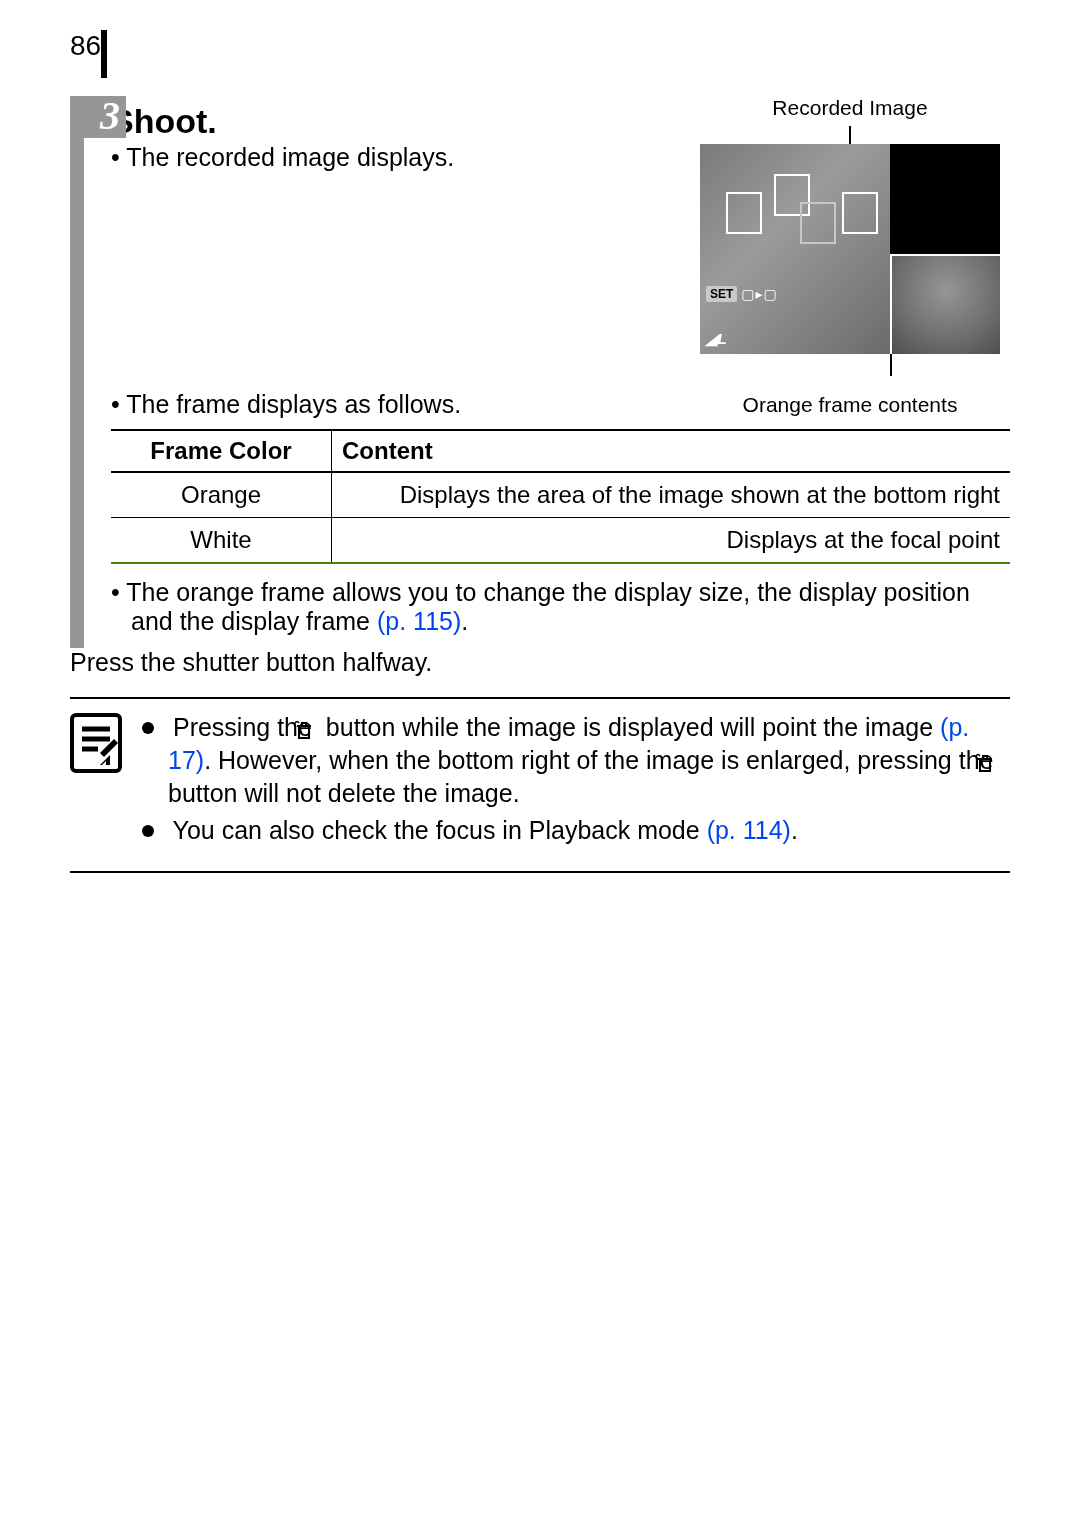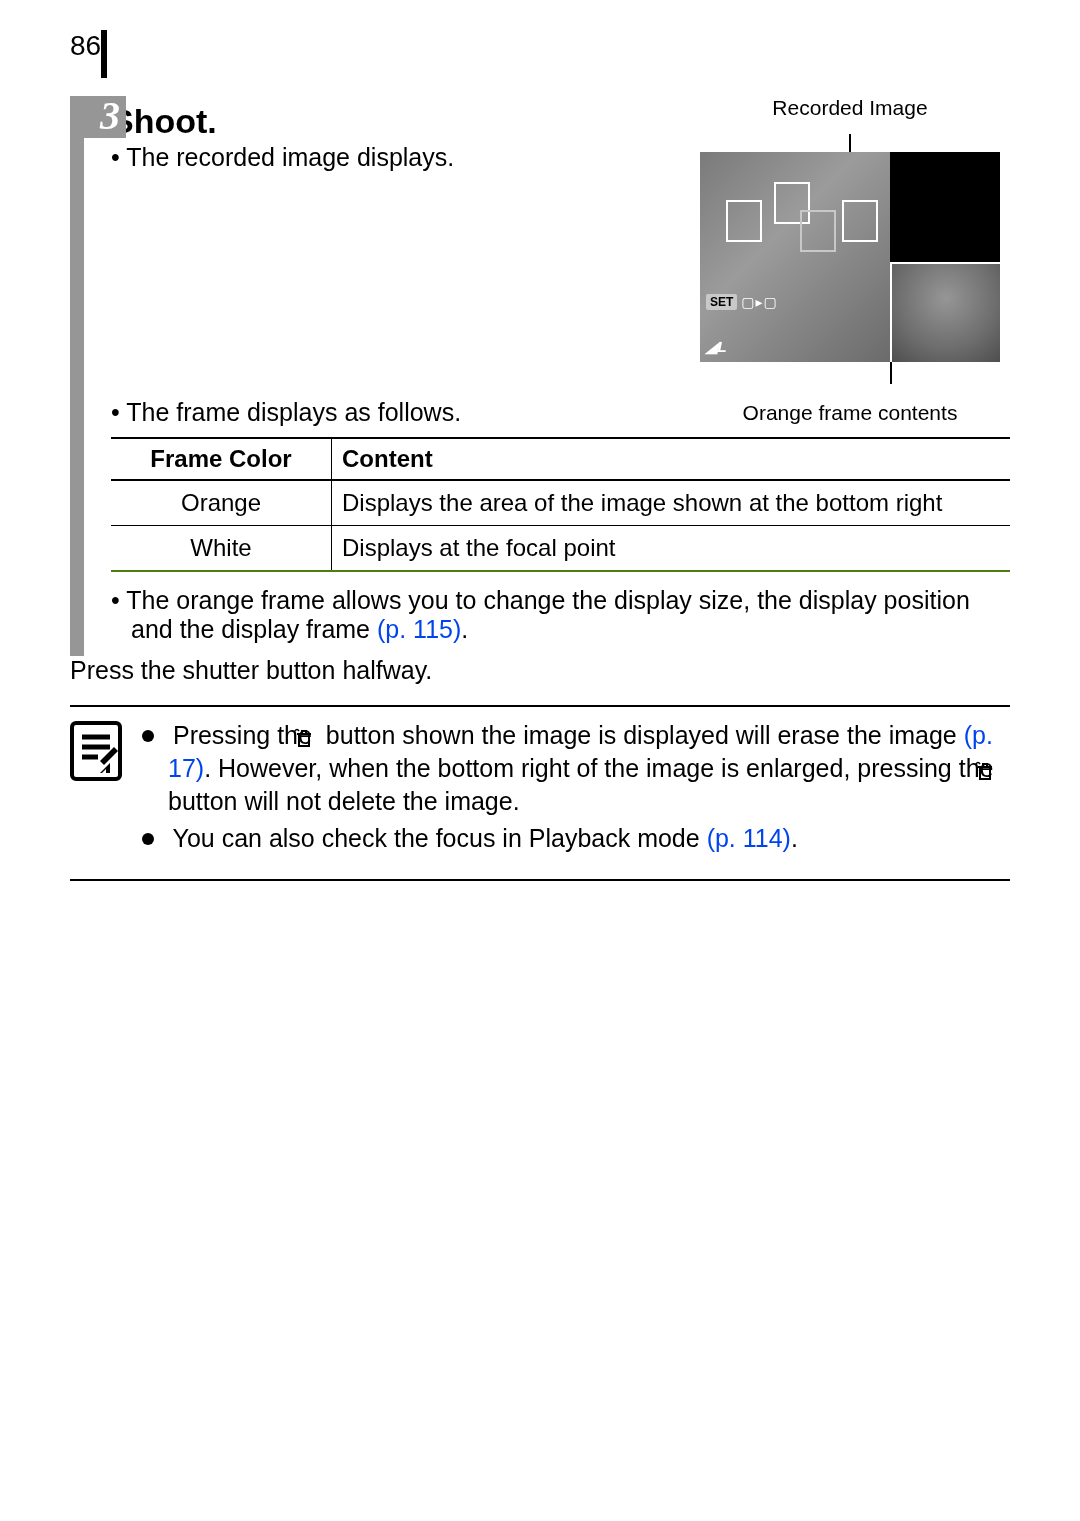--- a/index.html
+++ b/index.html
@@ -78,21 +78,21 @@
   }
   .bullet-text {
     font-size: 25px;
     margin: 2px 0 12px 0;
   }
   .bullet-text::before {
     content: "• ";
   }
   .callout-label {
     font-size: 21px;
-    margin: 0 0 14px 0;
+    margin: 0 0 6px 0;
   }
   .callout-line-v {
     width: 2px;
     height: 18px;
     background: #000;
     margin: 0 auto 0 auto;
   }
   .callout-line-v.bottom {
     height: 22px;
   }
@@ -186,20 +186,21 @@
     border-top: 2px solid #000;
     border-bottom: 2px solid #000;
     font-weight: bold;
     padding: 6px 10px;
     text-align: left;
   }
   table.frame-table td {
     border-bottom: 1px solid #000;
     padding: 8px 10px;
     vertical-align: middle;
+    text-align: right;
   }
   table.frame-table th:first-child,
   table.frame-table td:first-child{
     border-right:1px solid #000;
     width: 200px;
     text-align:center;
   }
   table.frame-table tr:last-child td{
     border-bottom: 2px solid #4d7c0f;
   }
@@ -370,21 +371,21 @@
         <path d="M30 40 L44 26 L48 30 L34 44 Z" fill="#000"></path>
       </svg>
     </div>
     <div class="note-body">
       <p>
         <span>Pressing the </span><span class="inline-icon"><svg viewBox="0 0 22 22">
               <path d="M6 8 L6 20 L16 20 L16 8 Z" fill="none" stroke="#000" stroke-width="2"></path>
               <path d="M4 8 L18 8" stroke="#000" stroke-width="2"></path>
               <path d="M9 8 L9 5 L13 5 L13 8" fill="none" stroke="#000" stroke-width="2"></path>
               <path d="M2 5 Q4 2 6 5" fill="none" stroke="#000" stroke-width="1.5"></path>
-            </svg></span><span> button shown the image is displayed will erase the image </span><a class="pref" href="#">(p. 17)</a><span>. However, when the bottom right of the image is enlarged, pressing the </span><span class="inline-icon"><svg viewBox="0 0 22 22">
+            </svg></span><span> button while the image is displayed will point the image </span><a class="pref" href="#">(p. 17)</a><span>. However, when the bottom right of the image is enlarged, pressing the </span><span class="inline-icon"><svg viewBox="0 0 22 22">
               <path d="M6 8 L6 20 L16 20 L16 8 Z" fill="none" stroke="#000" stroke-width="2"></path>
               <path d="M4 8 L18 8" stroke="#000" stroke-width="2"></path>
               <path d="M9 8 L9 5 L13 5 L13 8" fill="none" stroke="#000" stroke-width="2"></path>
               <path d="M2 5 Q4 2 6 5" fill="none" stroke="#000" stroke-width="1.5"></path>
             </svg></span><span> button will not delete the image.</span>
       </p>
       <p>
         <span>You can also check the focus in Playback mode </span><a class="pref" href="#">(p. 114)</a><span>.</span>
       </p>
     </div>

